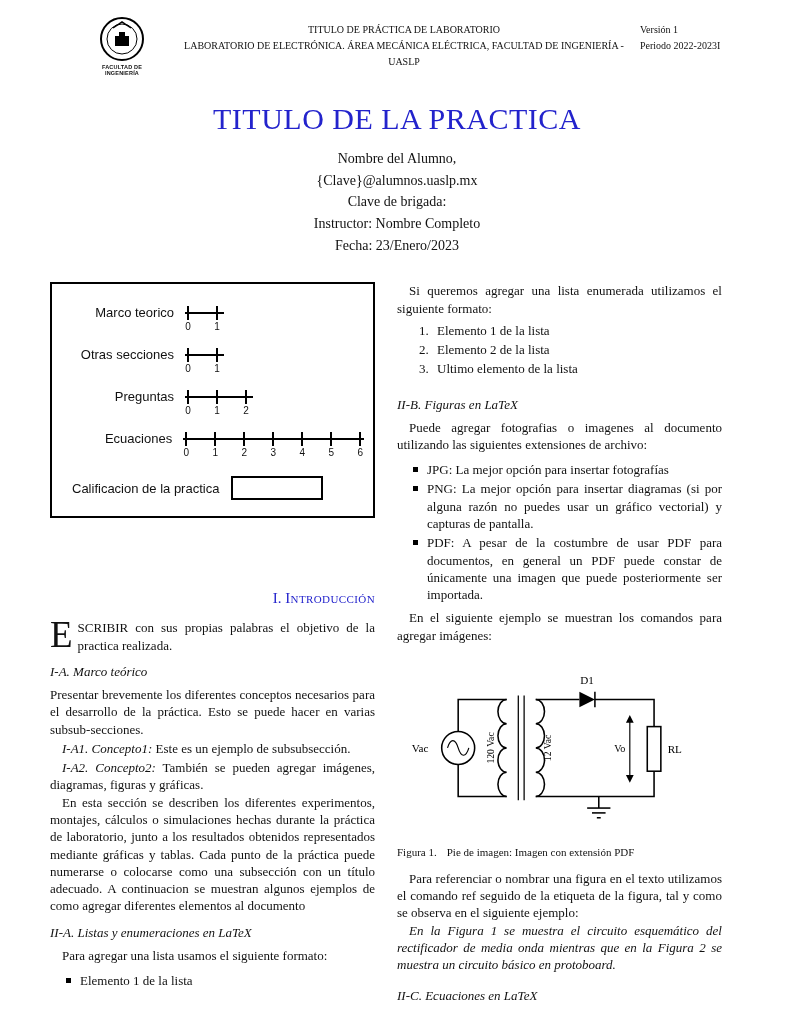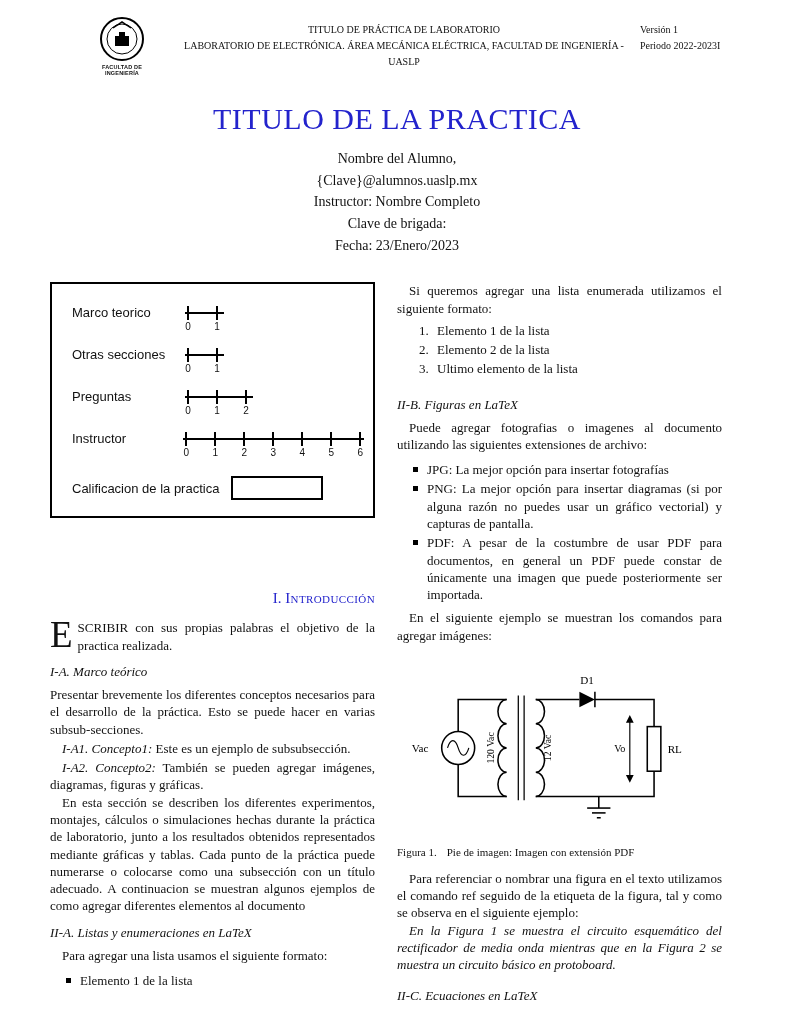--- a/index.html
+++ b/index.html
@@ -34,21 +34,21 @@
   }
   .authors{ text-align:center; font-size:14px; line-height:1.55; margin-top:12px; }
 
   
   .columns{ display:flex; gap:22px; margin-top:26px; flex:1; min-height:0; }
   .col{ width:325px; display:flex; flex-direction:column; }
   p, .para{ font-size:13px; line-height:1.33; text-align:justify; }
   .indent{ text-indent:12px; }
 
   
-  .rubric{ border:2px solid #000; padding:18px 14px 14px 20px; margin-bottom:56px; }
+  .rubric{ border:2px solid #000; padding:18px 14px 14px 20px; margin-bottom:56px;text-align:right; }
   .rub-row{ display:flex; align-items:flex-start; margin-bottom:10px; }
   .rub-label{ font-family:"Liberation Sans",sans-serif; font-size:13px; width:102px; padding-top:3px; }
   .numberline{ position:relative; height:30px; margin-left:14px; margin-top:2px; }
   .nl-line{ position:absolute; left:-3px; right:-5px; top:8px; height:2px; background:#000; }
   .nl-tick{ position:absolute; top:2px; width:2px; height:14px; background:#000; }
   .nl-num{ position:absolute; top:17px; transform:translateX(-50%);
            font-family:"Liberation Sans",sans-serif; font-size:10px; }
   .rub-grade{ display:flex; align-items:center; margin-top:16px; margin-bottom:2px; }
   .rub-grade .rub-label{ width:auto; padding-top:0; }
   .grade-box{ width:92px; height:24px; border:2px solid #000; margin-left:12px; }
@@ -106,22 +106,22 @@
     <div class="hdr-right">
       <div>Versión 1</div>
       <div>Periodo 2022-2023I</div>
     </div>
   </div>
 
   <h1 class="doc-title">TITULO DE LA PRACTICA</h1>
   <div class="authors">
     <div>Nombre del Alumno,</div>
     <div>{Clave}@alumnos.uaslp.mx</div>
+    <div>Clave de brigada:</div>
     <div>Instructor: Nombre Completo</div>
-    <div>Clave de brigada:</div>
     <div>Fecha: 23/Enero/2023</div>
   </div>
 
   <div class="columns">
 
     <div class="col">
 
       <div class="rubric">
         <div class="rub-row">
           <span class="rub-label">Marco teorico</span>
@@ -149,21 +149,21 @@
               <div class="nl-line"></div>
               <span class="nl-tick" style="left: -1px;"></span>
               <span class="nl-num" style="left: 0px;">0</span>
               <span class="nl-tick" style="left: 28px;"></span>
               <span class="nl-num" style="left: 29px;">1</span>
               <span class="nl-tick" style="left: 57px;"></span>
               <span class="nl-num" style="left: 58px;">2</span>
             </div>
         </div>
         <div class="rub-row">
-          <span class="rub-label">Instructor</span>
+          <span class="rub-label">Ecuaciones</span>
           <div class="numberline" style="width: 176px;">
               <div class="nl-line"></div>
               <span class="nl-tick" style="left: -1px;"></span>
               <span class="nl-num" style="left: 0px;">0</span>
               <span class="nl-tick" style="left: 28px;"></span>
               <span class="nl-num" style="left: 29px;">1</span>
               <span class="nl-tick" style="left: 57px;"></span>
               <span class="nl-num" style="left: 58px;">2</span>
               <span class="nl-tick" style="left: 86px;"></span>
               <span class="nl-num" style="left: 87px;">3</span>

